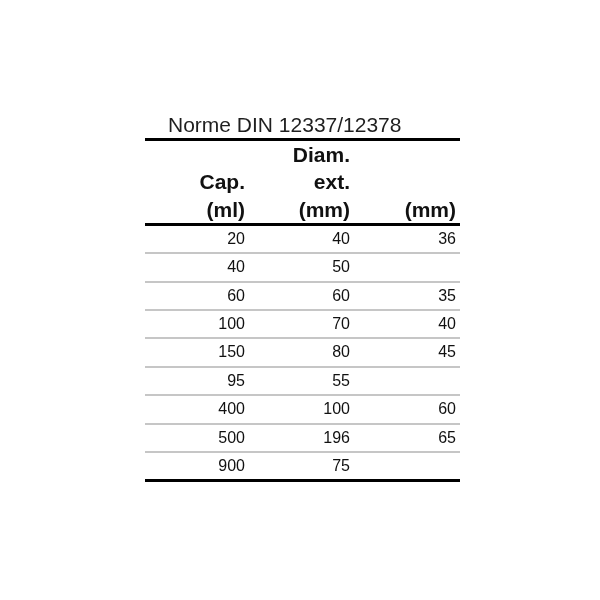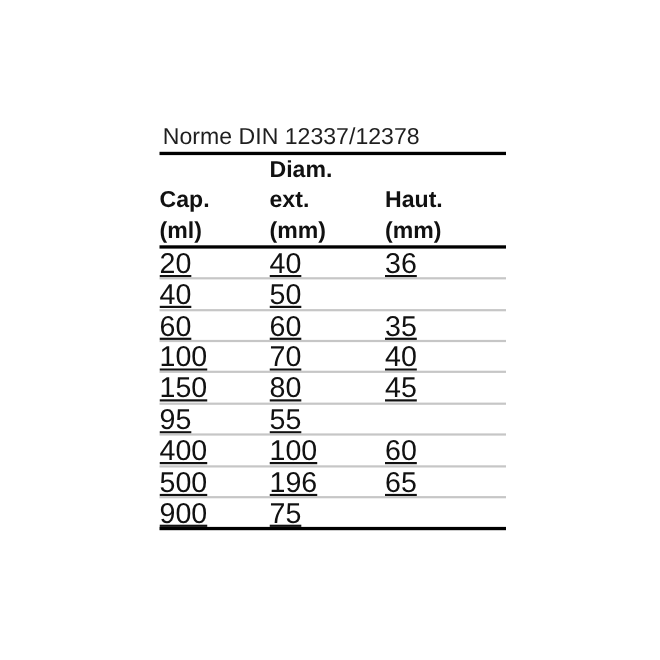--- a/index.html
+++ b/index.html
@@ -20,41 +20,41 @@
     left: 145px;
     top: 112px;
     width: 315px;
   }
   .title {
     font-size: 21px;
     line-height: 26px;
     padding-left: 3px;
     white-space: nowrap;
     color: #1f1f1f;
+    margin-left: 20px;
   }
   .rule {
     height: 3px;
     background: #000000;
   }
   .grid-row {
     display: grid;
     grid-template-columns: 100px 105px 106px;
-    text-align: left;
+    text-align: right;
   }
   .hdr-row {
     font-weight: bold;
     font-size: 21px;
     height: 27.3px;
     line-height: 27.5px;
   }
   .tbody .tr {
-    font-size: 26px;
+    font-size: 16px;
     height: 26.4px;
     line-height: 26.6px;
-    text-decoration: underline;
   }
   .tbody .tr + .tr {
     border-top: 2px solid #c6c6c6;
   }
   .td, .th {
     overflow: hidden;
   }
 </style>
 </head>
 <body>
@@ -67,21 +67,20 @@
 
   <div class="thead">
     <div class="grid-row hdr-row">
       <div class="th"></div>
       <div class="th">Diam.</div>
       <div class="th"></div>
     </div>
     <div class="grid-row hdr-row">
       <div class="th">Cap.</div>
       <div class="th">ext.</div>
-      <div class="th">Haut.</div>
     </div>
     <div class="grid-row hdr-row">
       <div class="th">(ml)</div>
       <div class="th">(mm)</div>
       <div class="th">(mm)</div>
     </div>
   </div>
 
   <div class="rule"></div>
 

